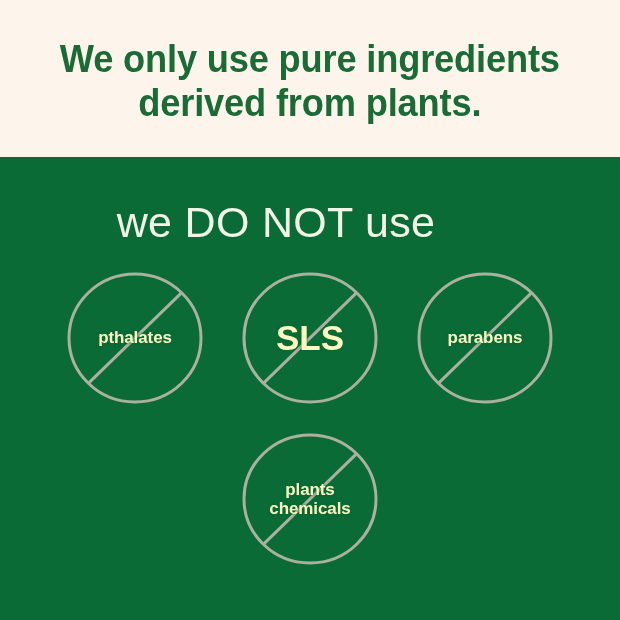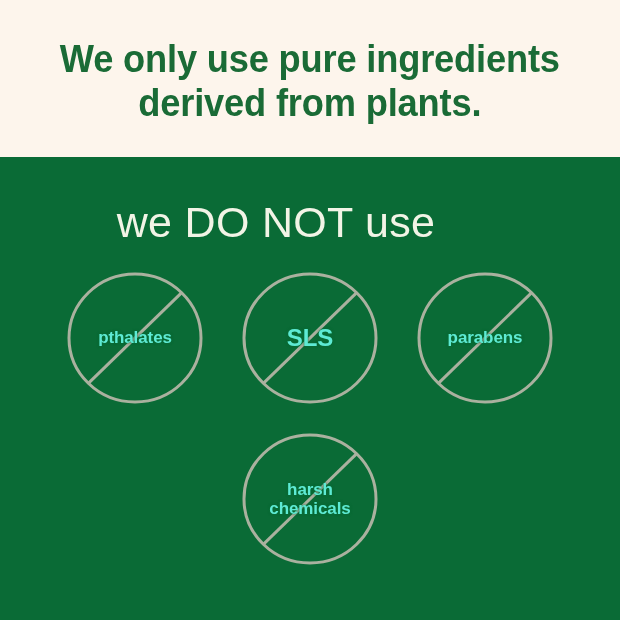--- a/index.html
+++ b/index.html
@@ -104,31 +104,31 @@
     left: 0;
     top: 0;
     width: 138px;
     height: 136px;
     pointer-events: none;
   }
   .badge-label {
     position: relative;
     z-index: 2;
     text-align: center;
-    color: #5eead4;
+    color: #fef9c3;
     font-family: "Liberation Sans", sans-serif;
     font-weight: 700;
     font-size: 17px;
     line-height: 1.12;
     white-space: pre-line;
     letter-spacing: -0.1px;
     text-shadow: 0 0 2px rgba(10,107,54,0.75), 0 0 3px rgba(10,107,54,0.55);
   }
   .badge-label.big {
-    font-size: 24px;
+    font-size: 35px;
   }
 </style>
 </head>
 <body>
 
 <div id="poster">
 
   <div class="header-band">
     <h1 class="headline">We only use pure ingredients
 derived from plants.</h1>
@@ -178,21 +178,21 @@
 
 
 
         <div class="badge">
           <span>
             <svg viewBox="0 0 138 136" aria-hidden="true">
               <ellipse cx="69" cy="68" rx="66" ry="64" fill="none" stroke="#aab19f" stroke-width="3"></ellipse>
               <line x1="22.3" y1="113.3" x2="115.7" y2="22.7" stroke="#aab19f" stroke-width="3"></line>
             </svg>
           </span>
-          <span class="badge-label">harsh
+          <span class="badge-label">plants
 chemicals</span>
         </div>
 
       </div>
 
     </div>
   </div>
 </div>
 
 </body></html>

